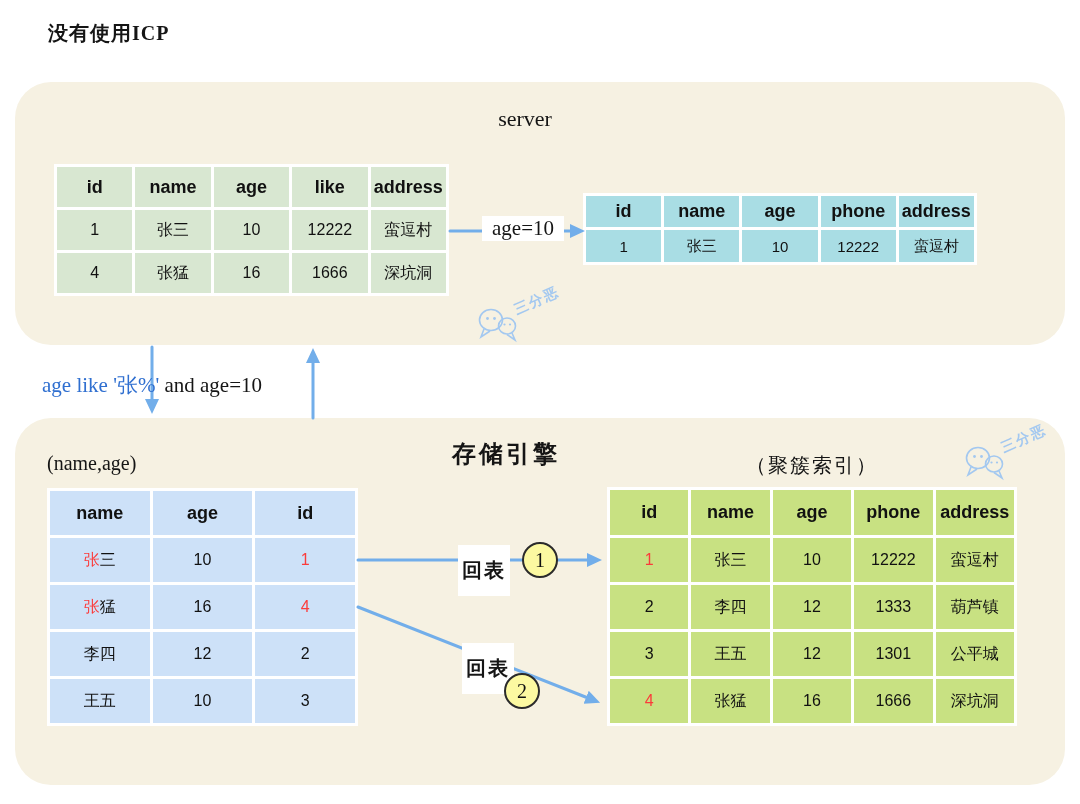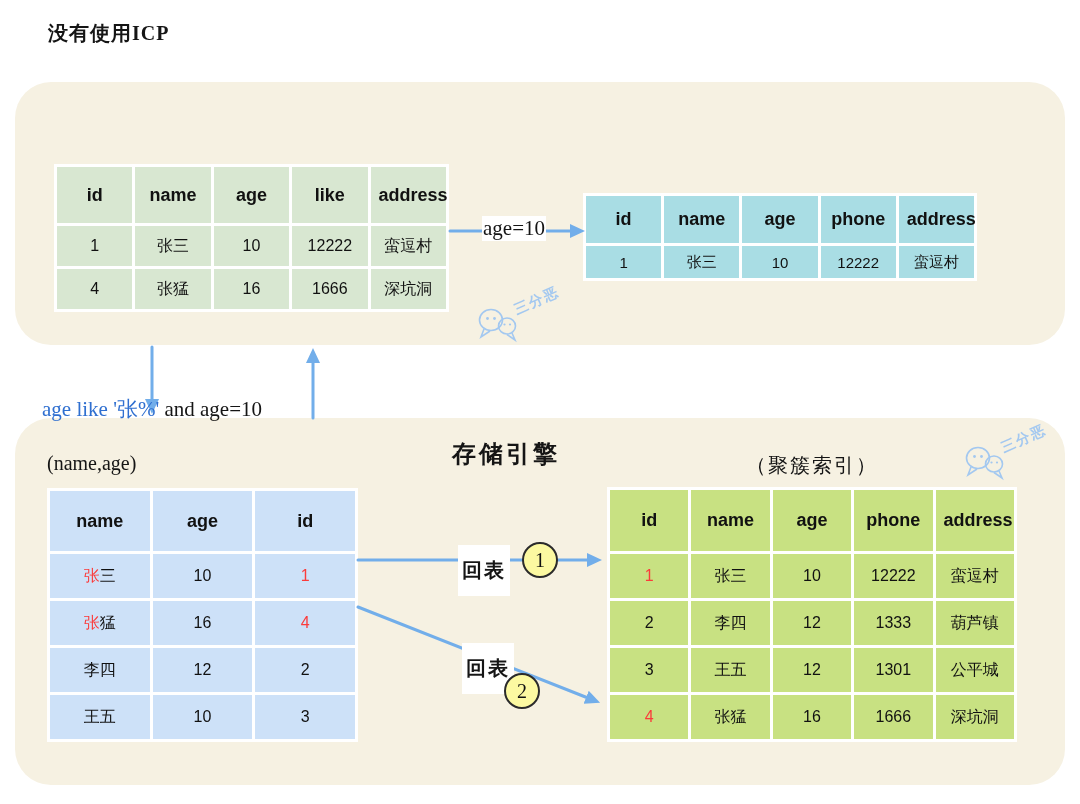--- a/index.html
+++ b/index.html
@@ -29,21 +29,21 @@
   }
   .clu-label {
     position:absolute; left:607px; top:452px; width:410px; text-align:center;
     font-family:"Liberation Serif", serif; font-size:20px; letter-spacing:2px;
   }
 
   table.tbl {
     position:absolute; border-collapse:separate; border-spacing:3px;
     table-layout:fixed; background:#ffffff;
   }
-  .tbl th { font-weight:bold; font-size:18px; color:#111; text-align:center; vertical-align:middle; padding:8px; }
+  .tbl th { font-weight:bold; font-size:18px; color:#111; text-align:center; vertical-align:middle; padding:0; }
   .tbl td { font-size:16px; color:#111; text-align:center; vertical-align:middle; padding:0; }
   .tbl .red { color:#fb3b3b; }
 
   .tbl-server-base   { left:54px;  top:164px; width:395px; }
   .t-sage th, .t-sage td { background:#d8e7d1; height:40px; }
 
   .tbl-server-result { left:583px; top:193px; width:394px; }
   .t-cyan th { background:#a9dde4; height:31px; }
   .t-cyan td { background:#a9dde4; height:32px; font-size:15px; }
 
@@ -51,26 +51,26 @@
   .t-blue th, .t-blue td { background:#cde1f8; height:44px; }
 
   .tbl-cluster { left:607px; top:487px; width:410px; }
   .t-lime th { background:#c8e182; height:45px; }
   .t-lime td { background:#c8e182; height:44px; }
 
   #arrows { position:absolute; left:0; top:0; pointer-events:none; }
 
   .query {
     position:absolute; left:42px; top:371px;
-    font-family:"Liberation Serif", serif; font-size:21px; color:#151515;margin-top:24px;
+    font-family:"Liberation Serif", serif; font-size:21px; color:#151515;
   }
   .q-blue { color:#2f6fd0; }
 
   .flt-label {
-    position:absolute; left:482px; top:216px; background:#ffffff; padding:0 1px;
+    position:absolute; left:482px; top:216px; background:#ffffff; padding:0 10px;
     font-family:"Liberation Serif", serif; font-size:21px;
   }
   .hb-label {
     position:absolute; background:#ffffff; padding:12px 4px; font-weight:bold;
     font-family:"Liberation Serif", serif; font-size:20px; letter-spacing:2px;
   }
   .hb1 { left:458px; top:545px; }
   .hb2 { left:462px; top:643px; }
 
   .badge {
@@ -95,20 +95,21 @@
 </head>
 <body>
 
 <div class="page">
 
   <div class="page-title">没有使用ICP</div>
 
   <div class="panel panel-top"></div>
   <div class="panel panel-bottom"></div>
 
+  <div class="server-label">server</div>
   <div class="engine-label">存储引擎</div>
   <div class="idx-label">(name,age)</div>
   <div class="clu-label">（聚簇索引）</div>
 
   <table class="tbl t-sage tbl-server-base">
       <tbody>
         <tr>
           <th>id</th>
           <th>name</th>
           <th>age</th>

